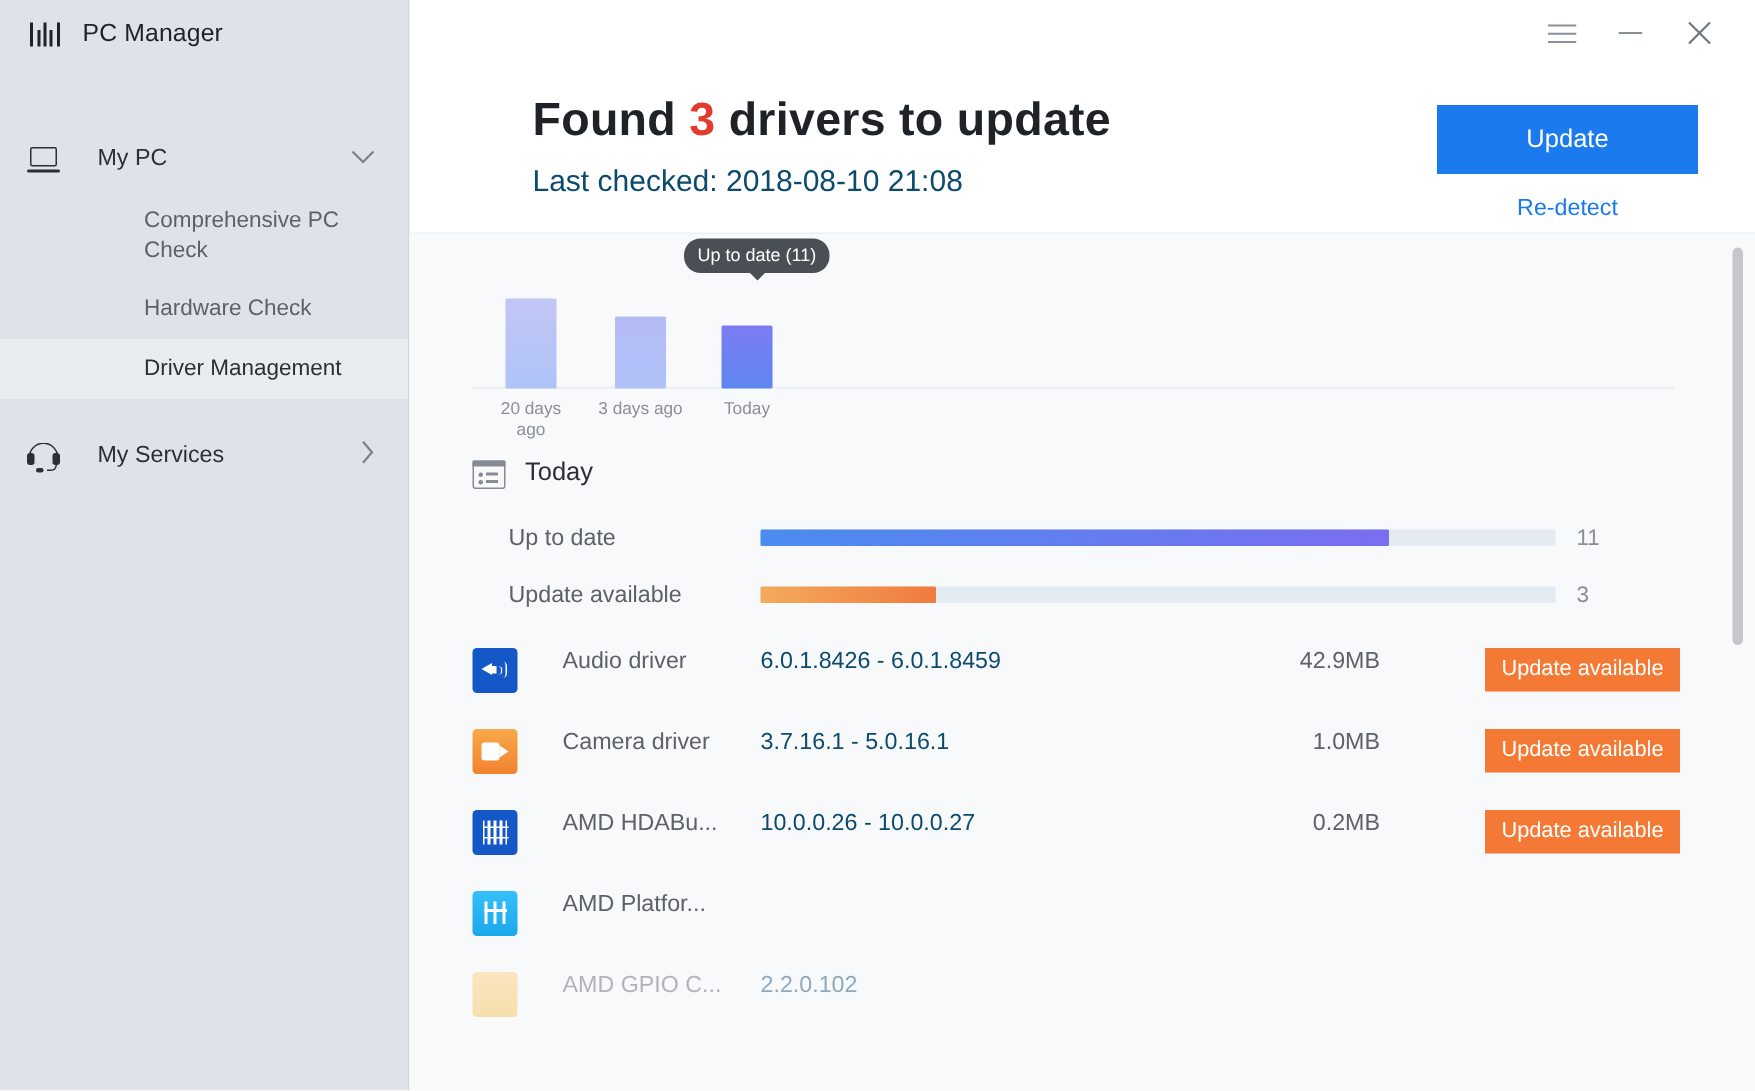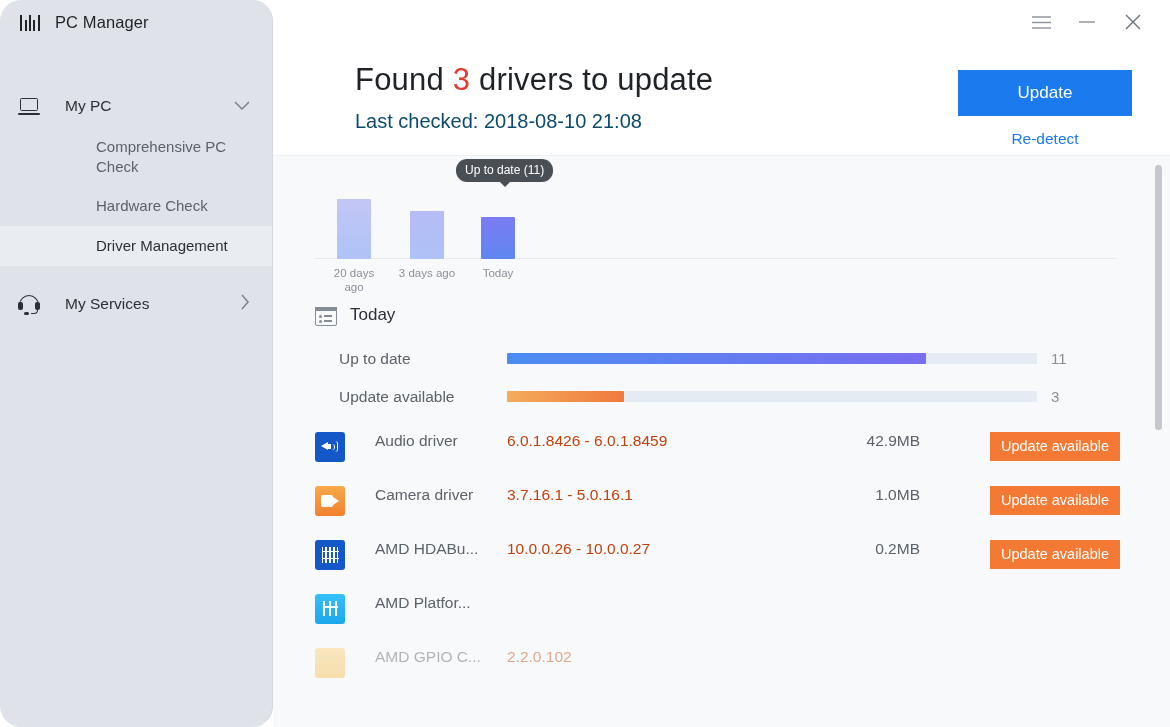--- a/index.html
+++ b/index.html
@@ -16,21 +16,20 @@
     background: #ffffff;
   }
 
   
   .sidebar {
     width: 273px; height: 727px;
     background: #dfe3e9;
     position: relative;
     flex: none;
     border-right: 1px solid #d2d7de;
-    border-radius: 21px;
   }
   .brand {
     height: 44px;
     display: flex;
     align-items: center;
     padding-left: 18px;
     gap: 13px;
   }
   .brand-logo {
     width: 24px; height: 18px;
@@ -148,21 +147,21 @@
 
   .header {
     flex: none;
     padding: 18px 38px 22px 82px;
     position: relative;
     border-bottom: 1px solid #eef0f3;
   }
   .page-title {
     font-size: 31px;
     color: #1f2328;
-    font-weight: normal;
+    font-weight: bold;
     letter-spacing: 0.2px;
     line-height: 1.18;
   }
   .page-title .count { color: #e23b2e; }
   .page-sub {
     margin-top: 11px;
     font-size: 20px;
     color: #0c4a6e;
   }
   .header-actions {
@@ -330,21 +329,21 @@
     width: 128px;
     margin-left: 30px;
     font-size: 15.5px;
     color: #5b6268;
     white-space: nowrap;
     overflow: hidden;
   }
   .d-version {
     flex: 1;
     font-size: 15.5px;
-    color: #c2410c;
+    color: #0c4a6e;
     margin-left: 4px;
   }
   .d-size {
     width: 90px;
     text-align: right;
     font-size: 15.5px;
     color: #5b6268;
   }
   .d-status {
     width: 200px;

